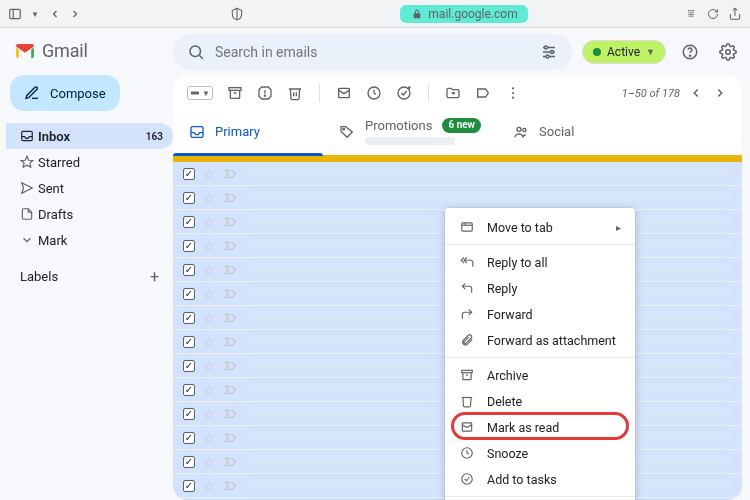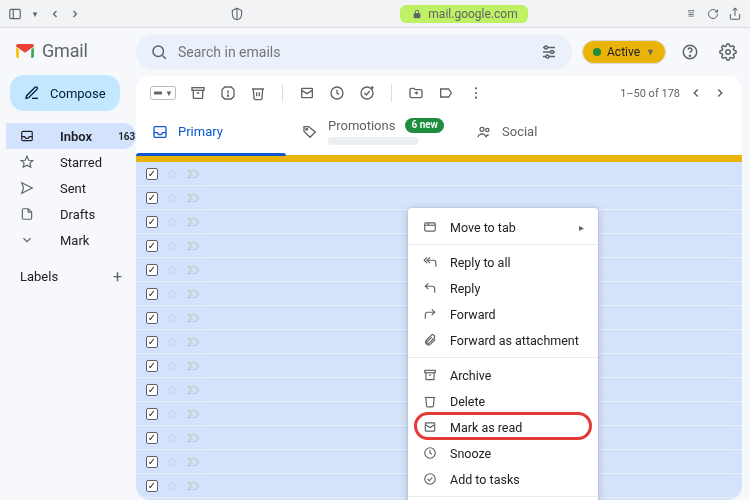--- a/index.html
+++ b/index.html
@@ -1,53 +1,53 @@
 <!DOCTYPE html>
 <html><head>
 <meta charset="utf-8">
 <style>
   * { margin: 0; padding: 0; box-sizing: border-box; font-family: 'Google Sans', Roboto, Arial, sans-serif; }
   body { background: #f6f8fc; width: 750px; height: 500px; overflow: hidden; font-size: 13px; color: #202124; }
   
   .browser-bar { height: 28px; background: #f1f3f4; border-bottom: 1px solid #dadce0; display: flex; align-items: center; padding: 0 8px; gap: 8px; }
   .browser-bar .nav-icons { display: flex; gap: 6px; align-items: center; }
   .browser-bar .url-area { flex: 1; display: flex; justify-content: center; align-items: center; gap: 6px; color: #5f6368; font-size: 12px; }
-  .browser-bar .url-box { background: #bef264; border-radius: 6px; padding: 2px 10px; display: flex; gap: 4px; }
+  .browser-bar .url-box { background: #5eead4; border-radius: 6px; padding: 2px 10px; display: flex; gap: 4px; }
   .b-icon { width: 14px; height: 14px; display: inline-flex; align-items: center; justify-content: center; color: #5f6368; }
   
   .app { display: flex; height: calc(100% - 28px); }
   
-  .sidebar { width: 136px; padding: 8px 0 8px 6px; }
+  .sidebar { width: 173px; padding: 8px 0 8px 6px; }
   .brand { display: flex; align-items: center; gap: 6px; padding: 4px 8px 10px; }
   .brand-logo { width: 22px; height: 16px; }
   .brand-text { font-size: 18px; color: #5f6368; letter-spacing: -0.2px; }
   .compose { background: #c2e7ff; border-radius: 14px; padding: 10px 14px; display: inline-flex; align-items: center; gap: 10px; margin: 4px 0 12px 4px; font-size: 13px; color: #001d35; cursor: pointer; }
   .nav { list-style: none; }
-  .nav li { display: flex; align-items: center; gap: 26px; padding: 4px 10px 4px 14px; border-radius: 0 14px 14px 0; cursor: pointer; font-size: 13px; height: 26px; color: #202124; }
+  .nav li { display: flex; align-items: center; gap: 4px; padding: 4px 10px 4px 14px; border-radius: 0 14px 14px 0; cursor: pointer; font-size: 13px; height: 26px; color: #202124; }
   .nav li .count { margin-left: auto; font-size: 10px; }
   .nav li.active { background: #d3e3fd; font-weight: 600; }
   .nav-icon { width: 14px; height: 14px; display: inline-flex; align-items: center; justify-content: center; color: #5f6368; }
   .nav li.active .nav-icon { color: #202124; }
   .labels-hdr { display: flex; justify-content: space-between; align-items: center; padding: 14px 14px 4px; font-size: 13px; color: #202124; }
   
   .main { flex: 1; padding: 6px 8px 0 0; display: flex; flex-direction: column; }
   
   .topbar { display: flex; align-items: center; gap: 10px; margin-bottom: 6px; }
   .search { flex: 1; background: #eaf1fb; border-radius: 22px; height: 36px; display: flex; align-items: center; padding: 0 14px; gap: 10px; color: #5f6368; }
   .search input { border: none; background: transparent; outline: none; flex: 1; font-size: 14px; color: #5f6368; }
   .tune { margin-left: auto; }
-  .status-pill { background: #eab308; border: 1px solid #dadce0; border-radius: 16px; padding: 4px 10px; display: flex; align-items: center; gap: 6px; font-size: 12px; cursor: pointer; }
+  .status-pill { background: #bef264; border: 1px solid #dadce0; border-radius: 16px; padding: 4px 10px; display: flex; align-items: center; gap: 6px; font-size: 12px; cursor: pointer; }
   .dot-green { width: 8px; height: 8px; border-radius: 50%; background: #1e8e3e; }
   .iconbtn { width: 28px; height: 28px; display: inline-flex; align-items: center; justify-content: center; color: #5f6368; cursor: pointer; border-radius: 50%; }
   
   .content-card { background: #fff; border-radius: 14px; flex: 1; overflow: hidden; display: flex; flex-direction: column; position: relative; }
   
   .toolbar { display: flex; align-items: center; padding: 8px 14px; gap: 14px; border-bottom: none; }
   .toolbar .sep { width: 1px; height: 18px; background: #e0e0e0; margin: 0 2px; }
-  .toolbar .right { margin-left: auto; display: flex; align-items: center; gap: 8px; color: #5f6368; font-size: 11px; }
+  .toolbar .right { margin-left: auto; display: flex; align-items: center; gap: 8px; color: #5f6368; font-size: 11px; font-style: italic; }
   .toolbar .tb-icon { width: 16px; height: 16px; display: inline-flex; align-items: center; justify-content: center; color: #5f6368; cursor: pointer; }
   .checkbox-dd { display: flex; align-items: center; gap: 2px; border: 1px solid #bbb; border-radius: 3px; padding: 1px 2px; }
   
   .tabs { display: flex; border-bottom: 7px solid #eab308; }
   .tab { display: flex; align-items: center; gap: 10px; padding: 8px 16px 10px; font-size: 13px; color: #5f6368; cursor: pointer; position: relative; min-width: 150px; }
   .tab.active { color: #0b57d0; }
   .tab.active::after { content: ''; position: absolute; left: 0; right: 0; bottom: -1px; height: 3px; background: #0b57d0; border-radius: 3px 3px 0 0; }
   .badge { background: #1e8e3e; color: #fff; border-radius: 8px; padding: 1px 6px; font-size: 10px; font-weight: 600; }
   .tab .sub { width: 90px; height: 8px; background: #eceff1; border-radius: 3px; margin-top: 2px; }
   .tab-col { display: flex; flex-direction: column; gap: 2px; }

